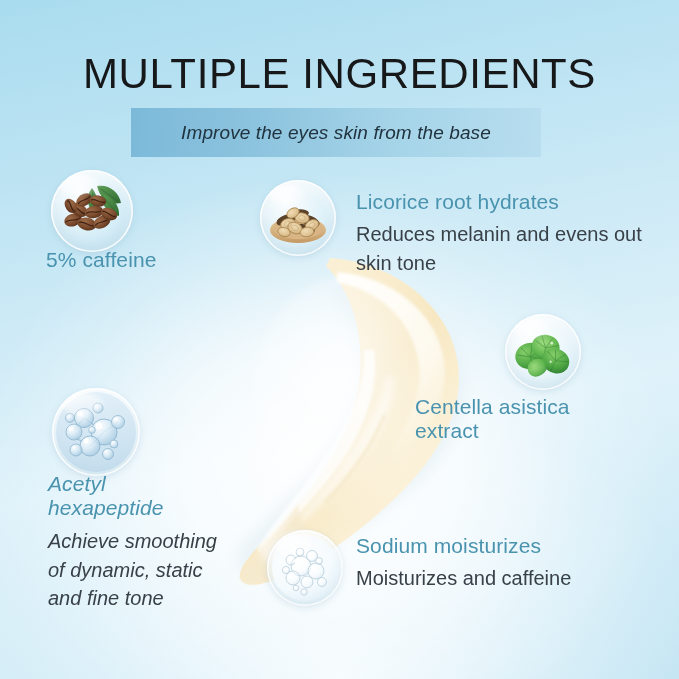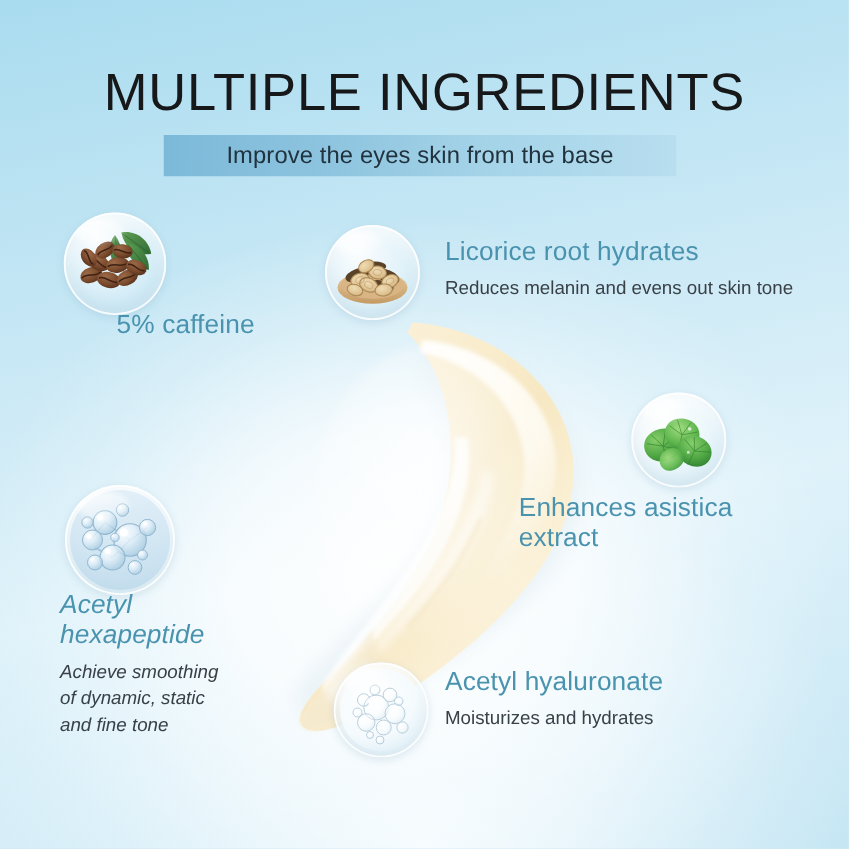--- a/index.html
+++ b/index.html
@@ -33,25 +33,26 @@
     letter-spacing: 0.6px;
     font-weight: 400;
     color: #16181a;
     white-space: nowrap;
   }
   .subtitle-bar {
     position: absolute;
     left: 131px;
     top: 108px;
     width: 410px;
-    height: 33px;
+    height: 49px;
     background: linear-gradient(95deg, #7cb9d9 0%, #8cc3de 30%, #a4d3e8 62%, #b8deef 100%);
     display: flex;
     align-items: center;
     justify-content: center;
+    font-style: italic;
   }
   .subtitle-bar .subtitle-text {
     font-size: 19px;
     color: #20333f;
     letter-spacing: 0.1px;
     white-space: nowrap;
   }
 
   
   .ingredient { position: absolute; }
@@ -59,28 +60,28 @@
     color: #4a93af;
     font-size: 21px;
     line-height: 1.16;
     letter-spacing: 0.1px;
     margin: 0;
     font-weight: 400;
     white-space: pre-line;
   }
   .ing-desc {
     color: #394148;
-    font-size: 15px;
+    font-size: 20px;
     line-height: 1.44;
     margin: 6px 0 0 0;
     white-space: pre-line;
   }
 
   
-  #ing-caffeine      { left: 46px;  top: 248px; width: 205px; text-align: center; }
+  #ing-caffeine      { left: 46px;  top: 248px; width: 205px; }
   #ing-licorice      { left: 356px; top: 190px; width: 305px; }
   #ing-centella      { left: 415px; top: 395px; width: 225px; }
   #ing-acetyl        { left: 48px;  top: 472px; width: 185px; font-style: italic; }
   #ing-sodium        { left: 356px; top: 534px; width: 290px; }
 
   
   .dish {
     position: absolute;
     border-radius: 50%;
     background:
@@ -478,30 +479,30 @@
   <div class="ingredient" id="ing-caffeine">
     <h3 class="ing-head">5% caffeine</h3>
   </div>
 
   <div class="ingredient" id="ing-licorice">
     <h3 class="ing-head">Licorice root hydrates</h3>
     <p class="ing-desc">Reduces melanin and evens out skin tone</p>
   </div>
 
   <div class="ingredient" id="ing-centella">
-    <h3 class="ing-head">Enhances asistica
+    <h3 class="ing-head">Centella asistica
 extract</h3>
   </div>
 
   <div class="ingredient" id="ing-acetyl">
     <h3 class="ing-head">Acetyl
 hexapeptide</h3>
     <p class="ing-desc">Achieve smoothing
 of dynamic, static
 and fine tone</p>
   </div>
 
   <div class="ingredient" id="ing-sodium">
-    <h3 class="ing-head">Acetyl hyaluronate</h3>
-    <p class="ing-desc">Moisturizes and hydrates</p>
+    <h3 class="ing-head">Sodium moisturizes</h3>
+    <p class="ing-desc">Moisturizes and caffeine</p>
   </div>
 
 </div>
 
 </body></html>

